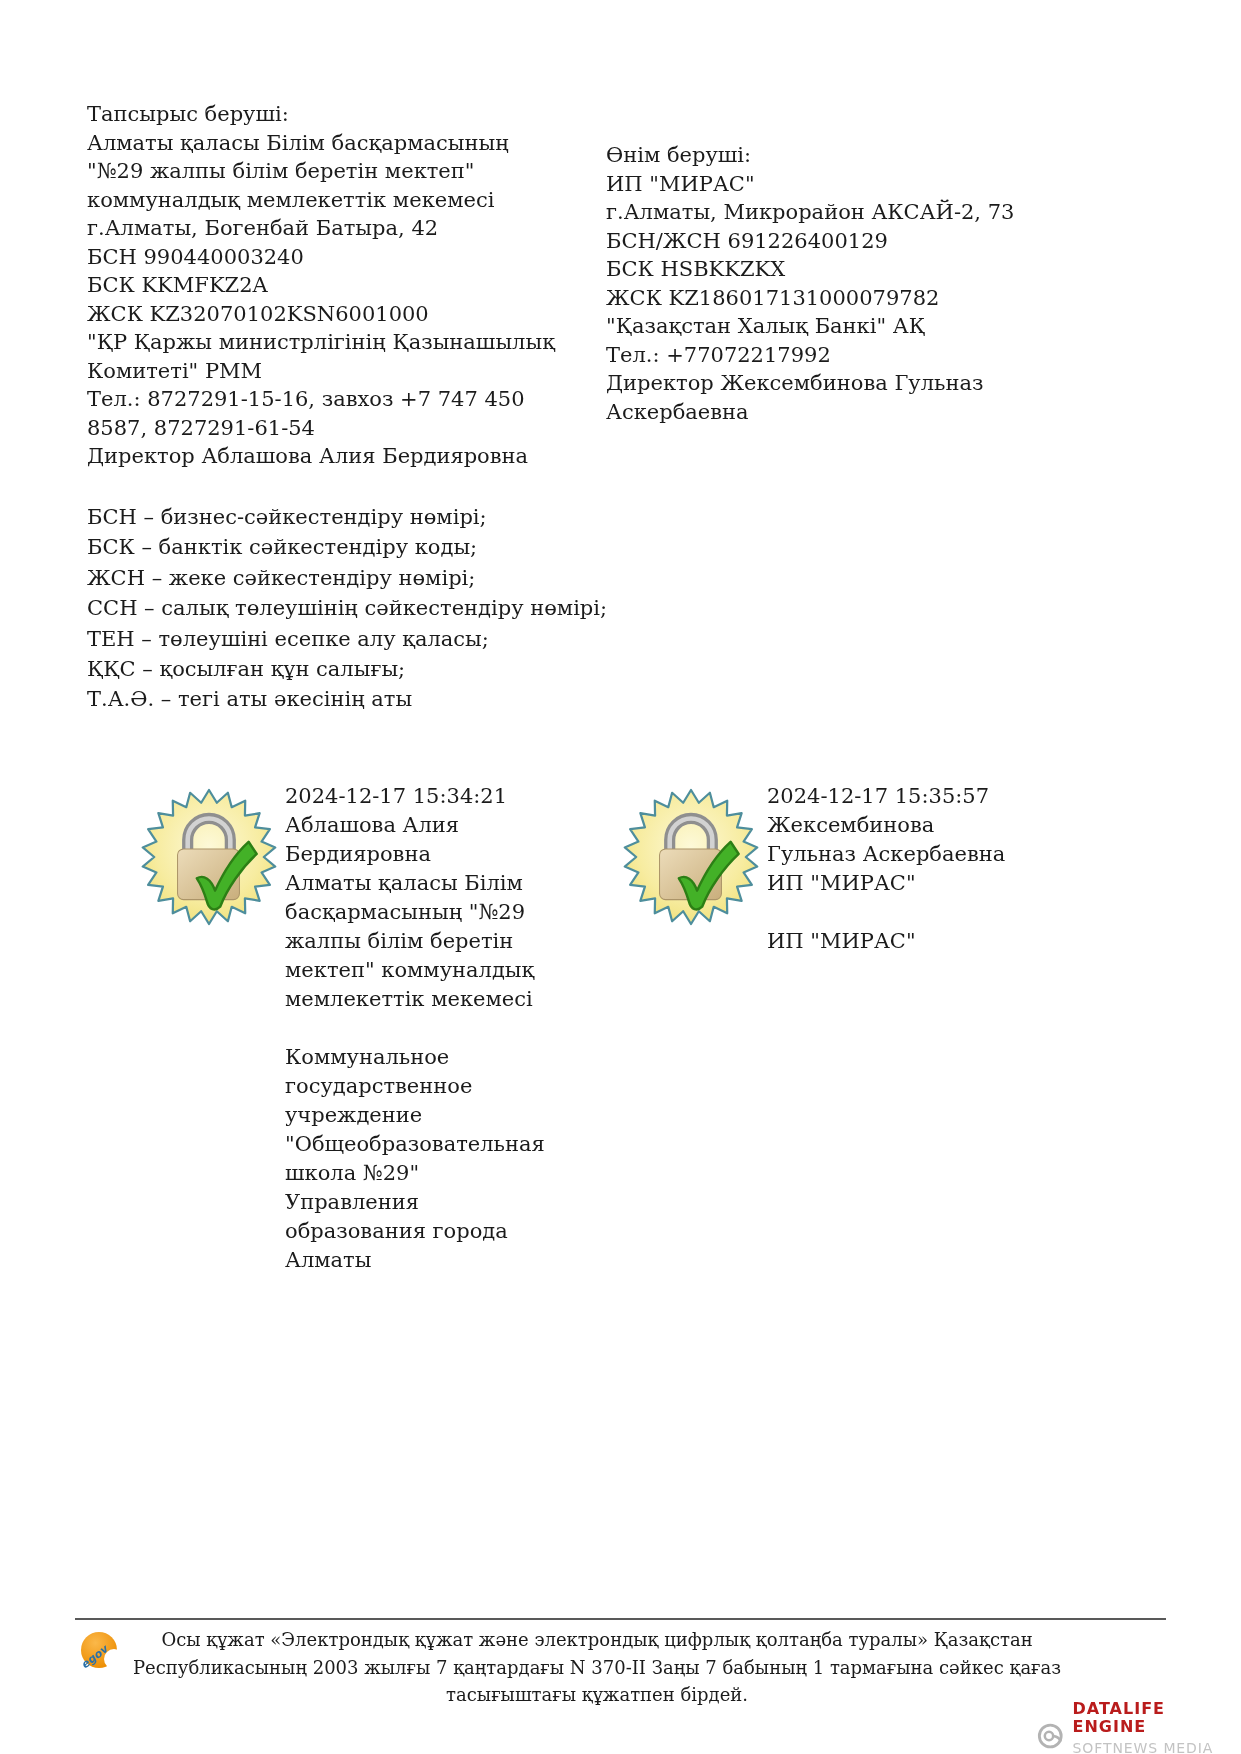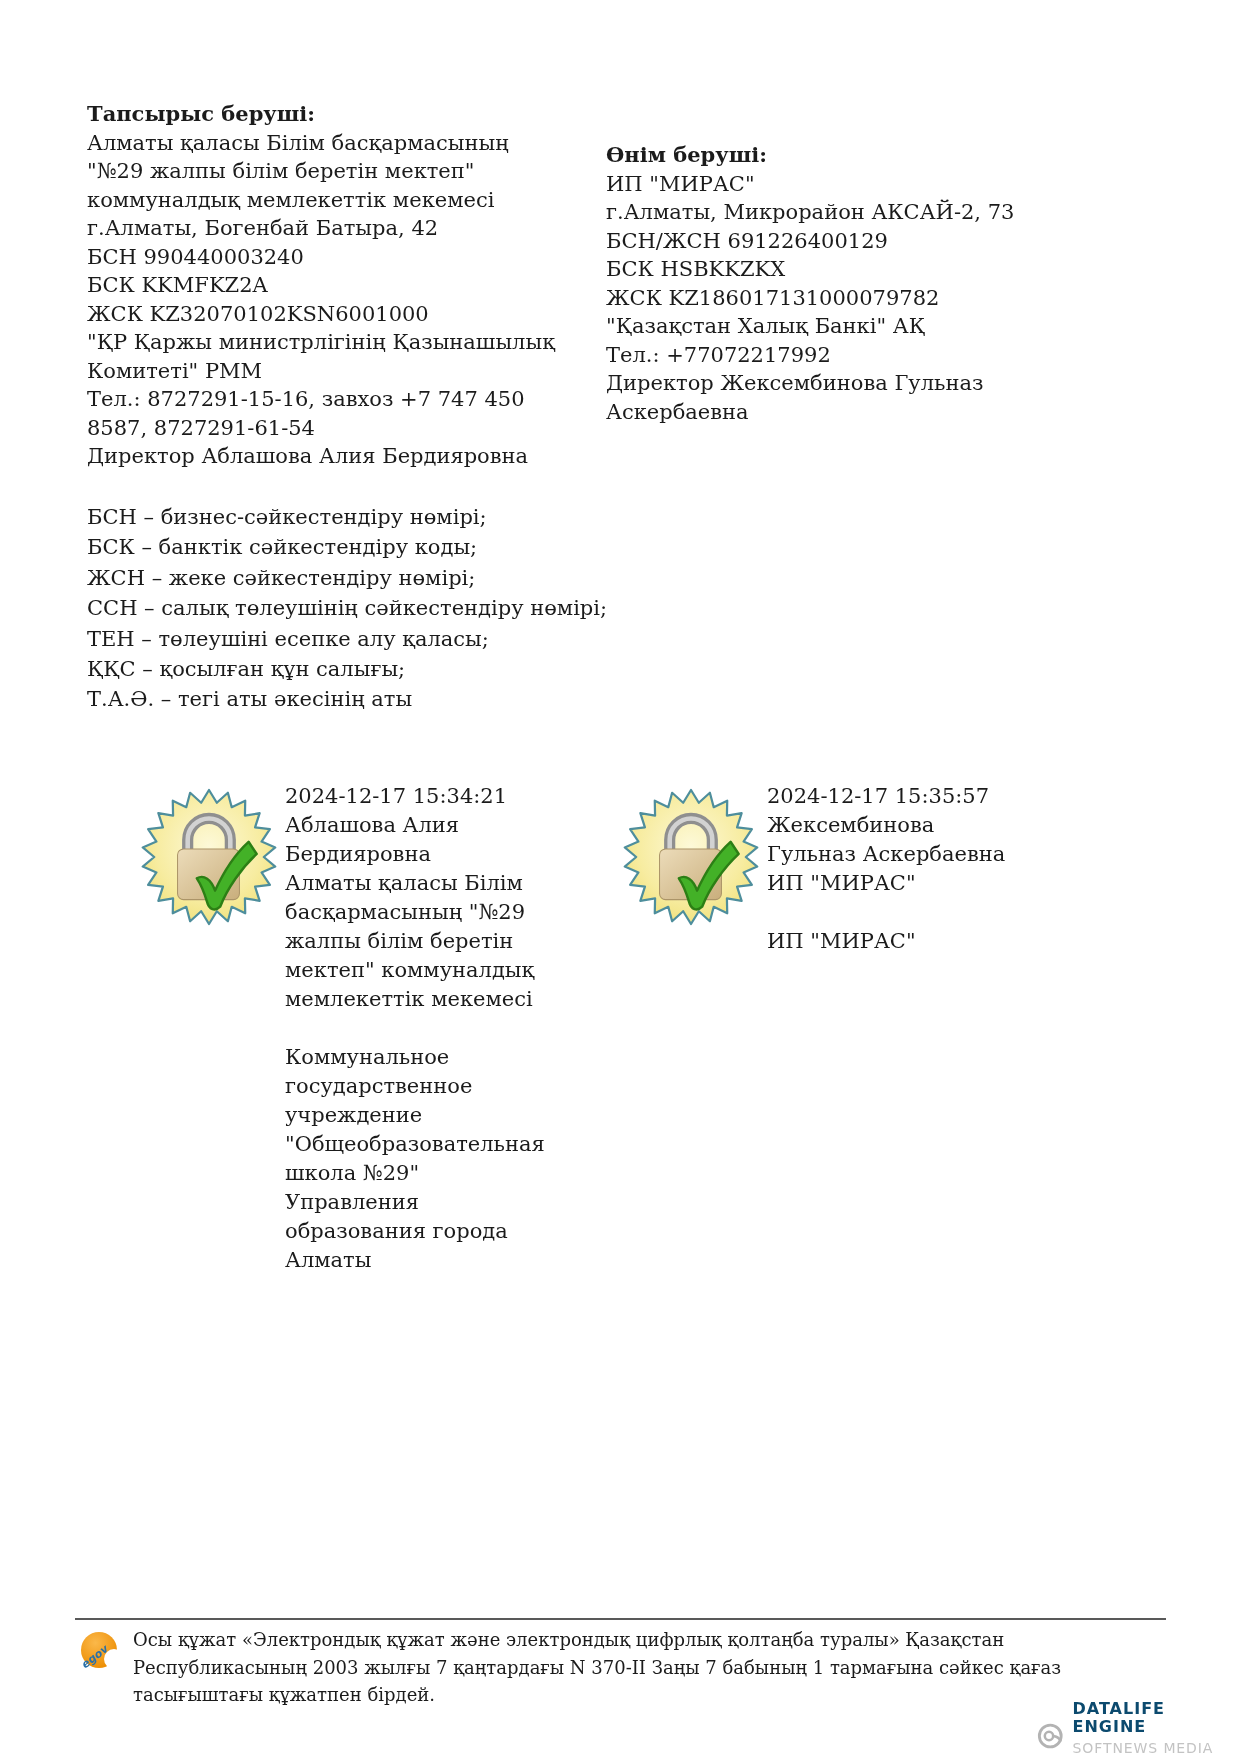--- a/index.html
+++ b/index.html
@@ -7,40 +7,40 @@
     width:1241px;height:1754px;background:#ffffff;position:relative;
     font-family:"DejaVu Serif","Liberation Serif",serif;color:#1b1b1b;
     -webkit-font-smoothing:antialiased;
   }
   .page{position:absolute;inset:0;overflow:hidden;}
 
   
   .parties{position:absolute;left:87px;top:100px;display:flex;font-size:21px;line-height:28.5px;}
   .party-col1{width:519px;}
   .party-col2{padding-top:41px;}
-  .party-title{font-weight:bold;}
+  .party-title{font-weight:normal;}
   .line{white-space:pre;}
 
   
   .abbr{position:absolute;left:87px;top:502px;font-size:21px;line-height:30.4px;}
 
   
   .sig{position:absolute;top:782px;font-size:21px;line-height:29px;}
   .sig-left{left:140px;}
   .sig-right{left:622px;}
   .seal{position:absolute;left:0;top:6px;width:138px;height:138px;}
   .sig-text{margin-left:145px;}
 
   
   .footer-rule{position:absolute;left:75px;top:1618px;width:1091px;border-top:2px solid #595959;}
   .egov{position:absolute;left:78px;top:1630px;width:44px;height:46px;}
-  .footer-text{position:absolute;left:133px;top:1626px;font-size:18px;line-height:27.5px;}
+  .footer-text{position:absolute;left:133px;top:1626px;font-size:18px;line-height:27.5px;text-align:center;}
   .dle{position:absolute;left:1036px;top:1700px;display:flex;align-items:center;gap:8px;
        font-family:"DejaVu Sans","Liberation Sans",sans-serif;}
-  .dle-title{font-size:16px;font-weight:bold;color:#0c4a6e;letter-spacing:1px;line-height:18px;}
+  .dle-title{font-size:16px;font-weight:bold;color:#b91c1c;letter-spacing:1px;line-height:18px;}
   .dle-sub{font-size:14px;color:#c3c3c3;letter-spacing:0.9px;margin-top:4px;}
 </style>
 </head>
 <body>
 
 <svg width="0" height="0" style="position:absolute" aria-hidden="true">
   <defs>
     <radialGradient id="sealGrad" cx="50%" cy="42%" r="65%">
       <stop offset="0%" stop-color="#fdf9d8"></stop>
       <stop offset="62%" stop-color="#f7ecA0"></stop>

